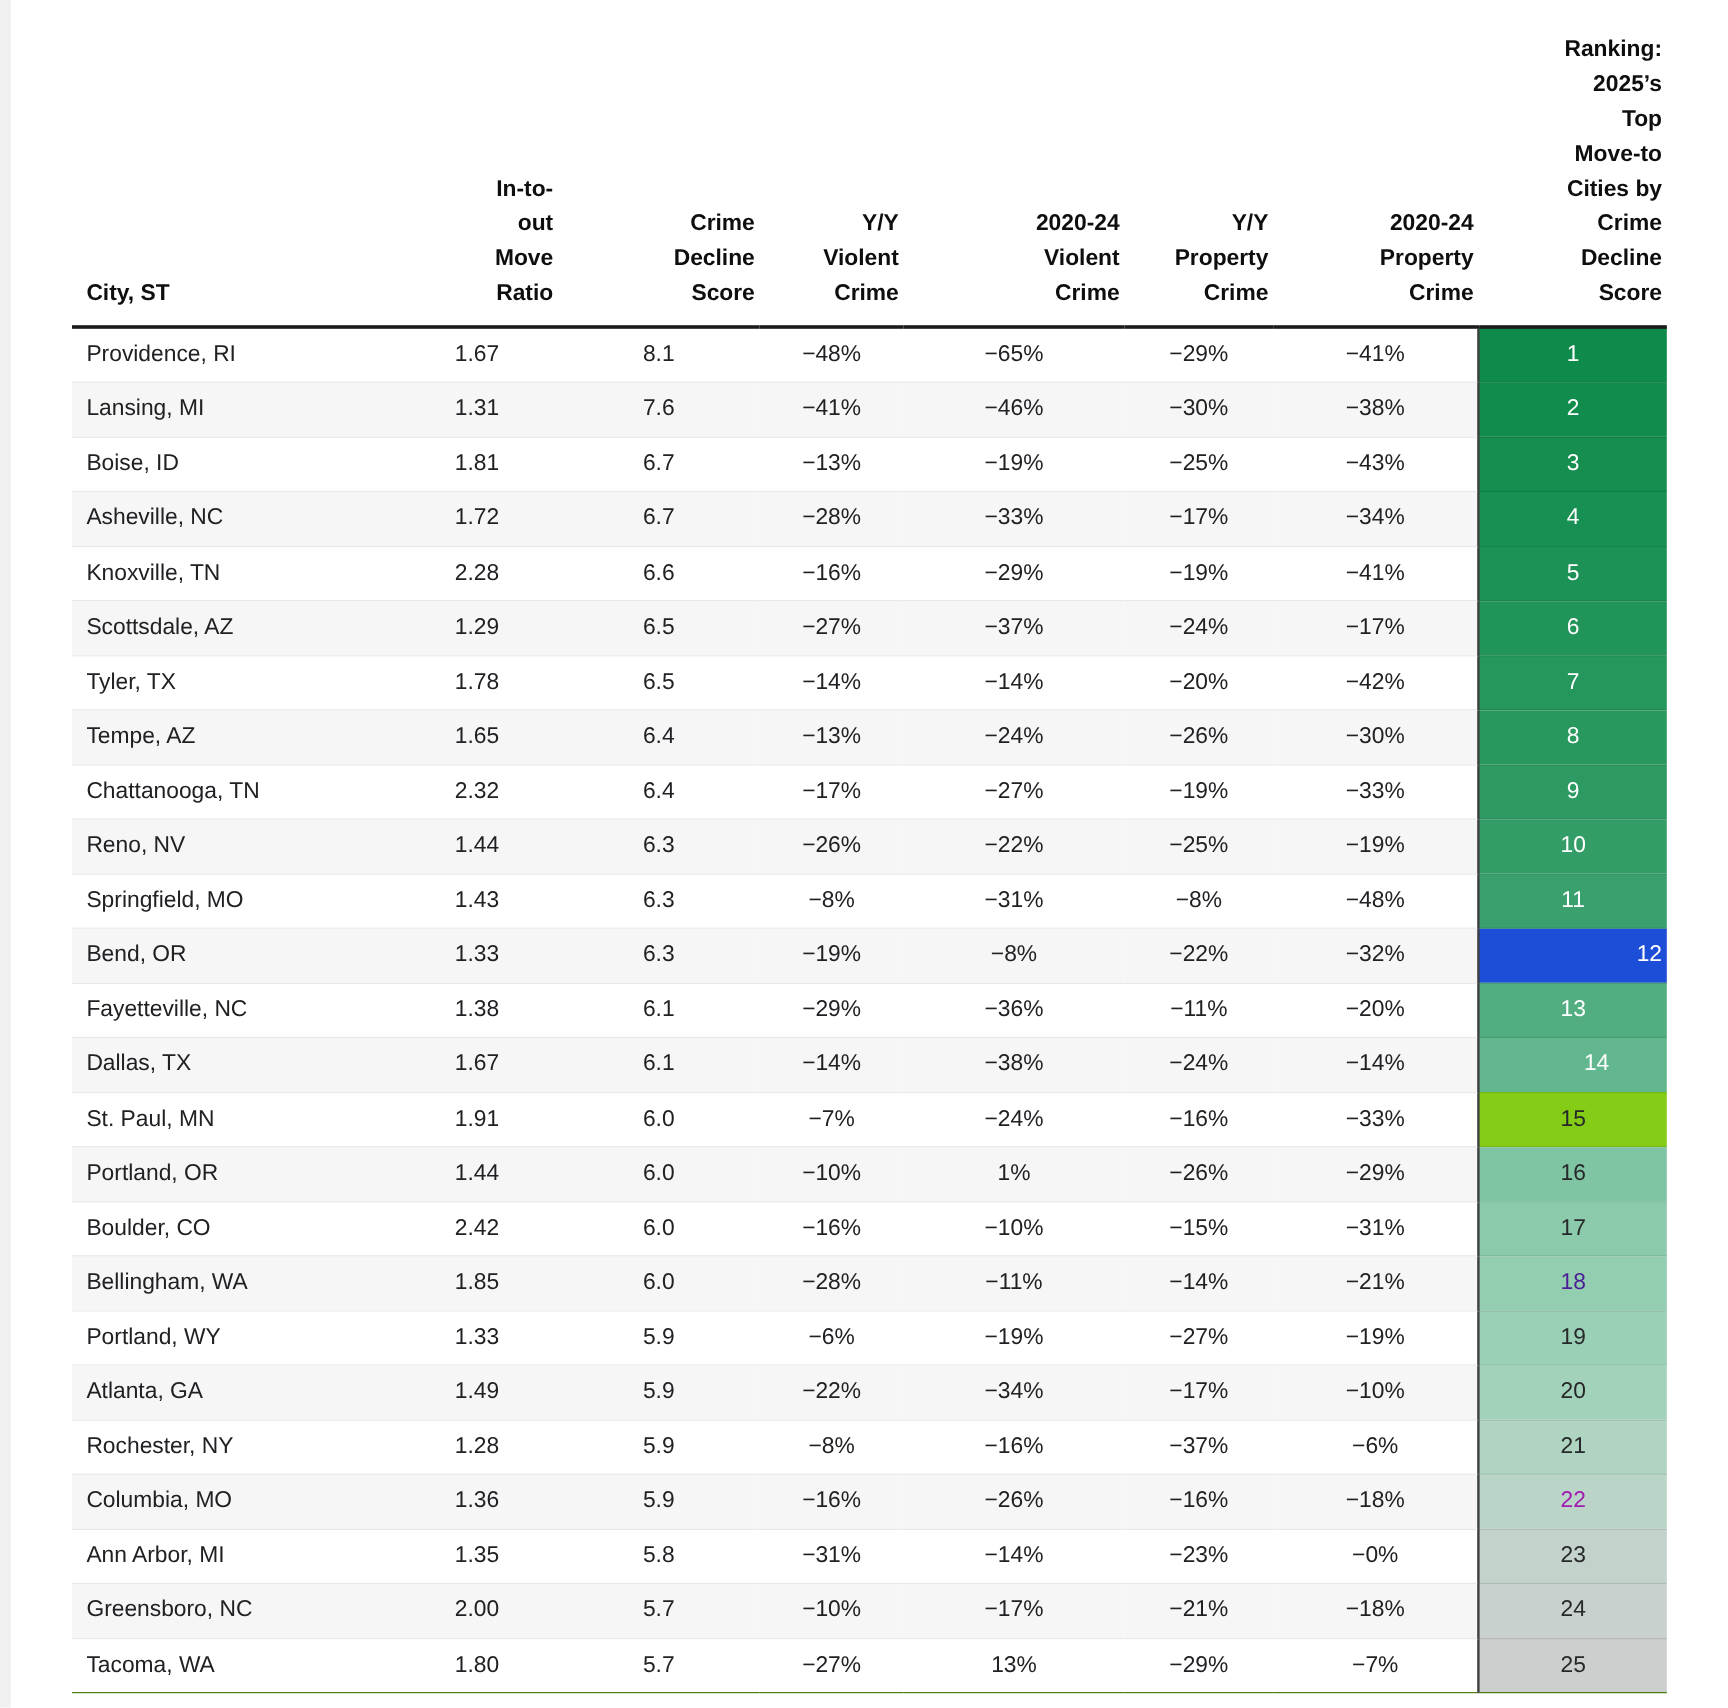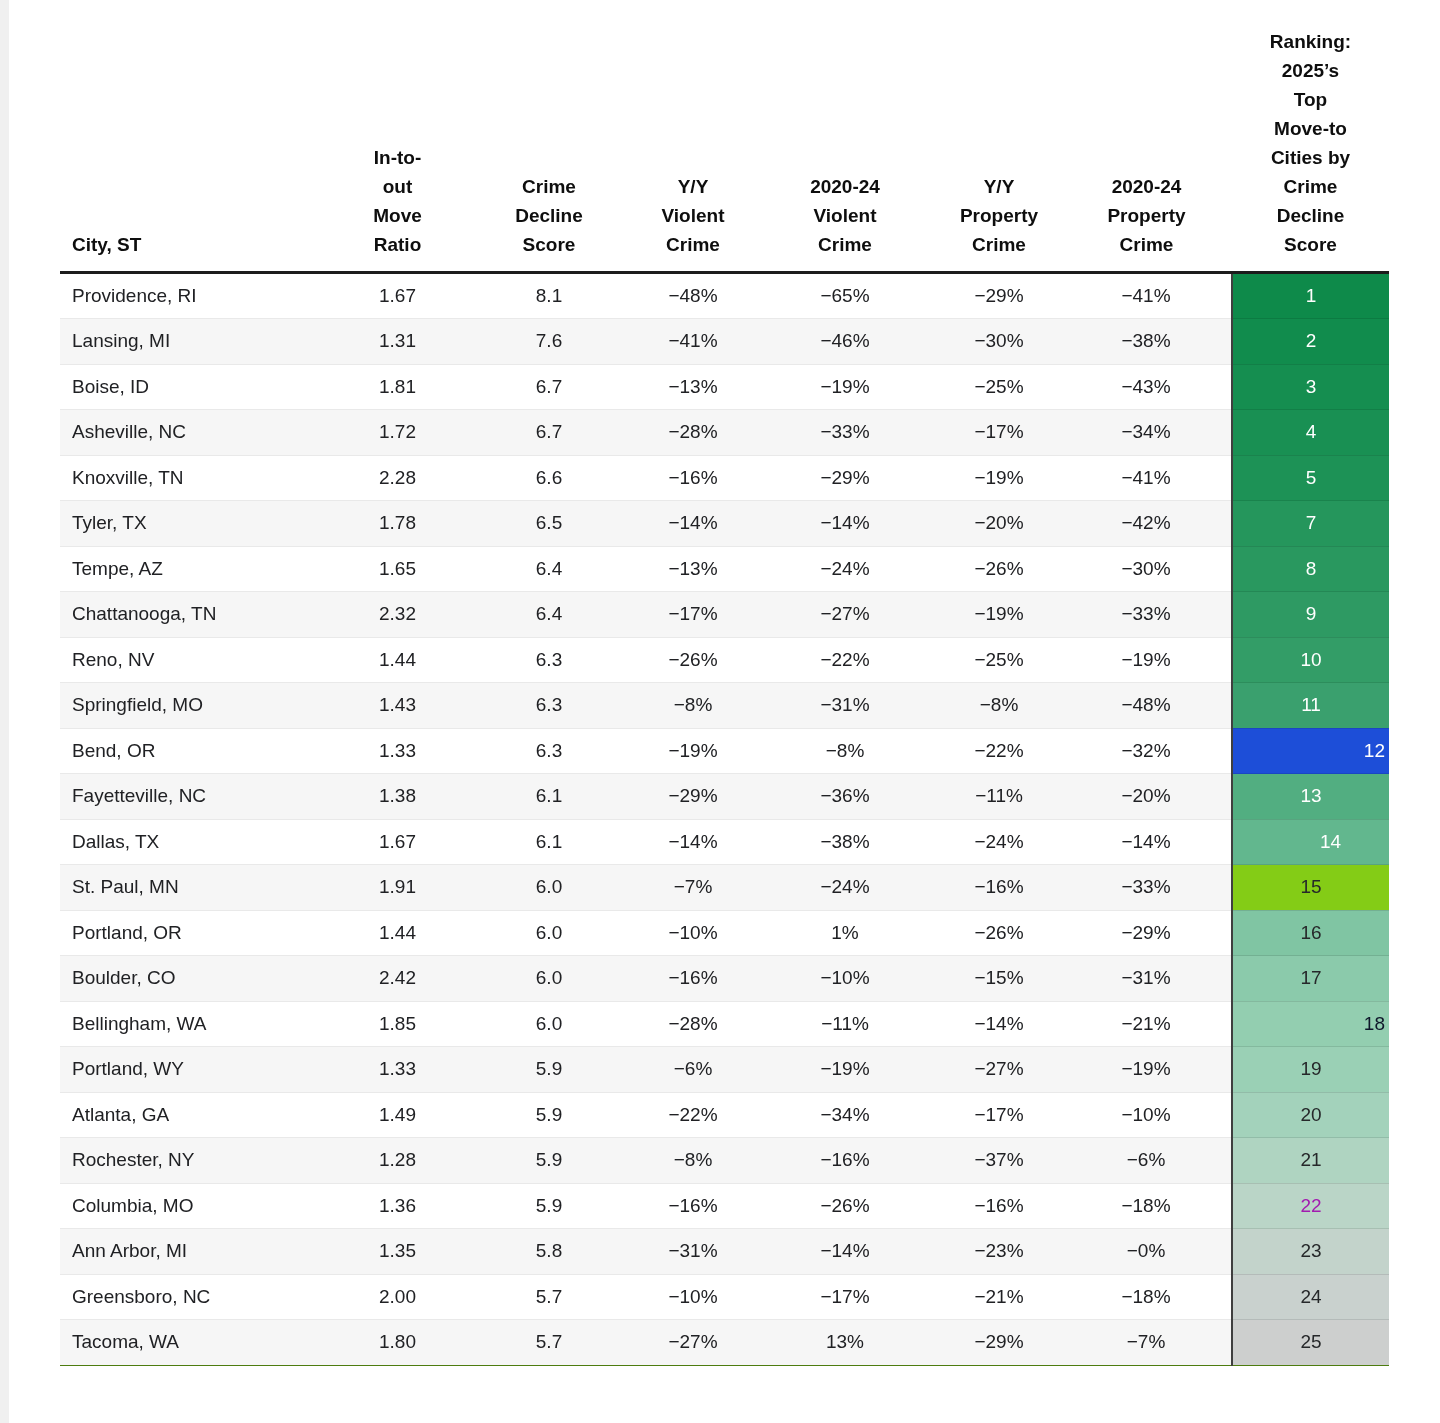--- a/index.html
+++ b/index.html
@@ -14,21 +14,21 @@
   col.w-city{width:270px}
   col.w-ratio{width:135px}
   col.w-score{width:168px}
   col.w-yyv{width:120px}
   col.w-24v{width:184px}
   col.w-yyp{width:124px}
   col.w-24p{width:171px}
   col.w-rank{width:157px}
   th{
     font-weight:bold;font-size:19px;line-height:29px;color:#0e0e0e;
-    vertical-align:bottom;text-align:center;white-space:pre-line;
+    vertical-align:bottom;text-align:right;white-space:pre-line;
     padding:0 4px 12px 4px;height:258px;box-sizing:border-box;
     border-bottom:3px solid #1c1c1c;background:#ffffff;
   }
   th.c-city{text-align:left;padding-left:12px;}
   td{
     font-size:19px;color:#202124;height:44.5px;text-align:center;
     padding:0 4px;border-bottom:1px solid #e9e9e9;background:#ffffff;
   }
   td.c-city{text-align:left;padding-left:12px;}
   tbody tr:nth-child(even) td{background:#f6f6f6;}
@@ -132,20 +132,30 @@
           <td class="c-city">Knoxville, TN</td>
           <td class="c-num">2.28</td>
           <td class="c-num">6.6</td>
           <td class="c-num">−16%</td>
           <td class="c-num">−29%</td>
           <td class="c-num">−19%</td>
           <td class="c-num">−41%</td>
           <td class="c-rank" style="background: rgb(29, 146, 86); color: rgb(255, 255, 255);">5</td>
         </tr>
         <tr>
+          <td class="c-city">Scottsdale, AZ</td>
+          <td class="c-num">1.29</td>
+          <td class="c-num">6.5</td>
+          <td class="c-num">−27%</td>
+          <td class="c-num">−37%</td>
+          <td class="c-num">−24%</td>
+          <td class="c-num">−17%</td>
+          <td class="c-rank" style="background: rgb(33, 148, 89); color: rgb(255, 255, 255);">6</td>
+        </tr>
+        <tr>
           <td class="c-city">Tyler, TX</td>
           <td class="c-num">1.78</td>
           <td class="c-num">6.5</td>
           <td class="c-num">−14%</td>
           <td class="c-num">−14%</td>
           <td class="c-num">−20%</td>
           <td class="c-num">−42%</td>
           <td class="c-rank" style="background: rgb(37, 150, 92); color: rgb(255, 255, 255);">7</td>
         </tr>
         <tr>
@@ -249,21 +259,21 @@
           <td class="c-rank" style="background: rgb(139, 202, 171); color: rgb(38, 40, 42);">17</td>
         </tr>
         <tr>
           <td class="c-city">Bellingham, WA</td>
           <td class="c-num">1.85</td>
           <td class="c-num">6.0</td>
           <td class="c-num">−28%</td>
           <td class="c-num">−11%</td>
           <td class="c-num">−14%</td>
           <td class="c-num">−21%</td>
-          <td class="c-rank" style="background: rgb(147, 206, 176); color: #0f172a; text-align: right;">18</td>
+          <td class="c-rank" style="background: rgb(147, 206, 176); color: #4c1d95;">18</td>
         </tr>
         <tr>
           <td class="c-city">Portland, WY</td>
           <td class="c-num">1.33</td>
           <td class="c-num">5.9</td>
           <td class="c-num">−6%</td>
           <td class="c-num">−19%</td>
           <td class="c-num">−27%</td>
           <td class="c-num">−19%</td>
           <td class="c-rank" style="background: rgb(154, 208, 181); color: rgb(38, 40, 42);">19</td>

